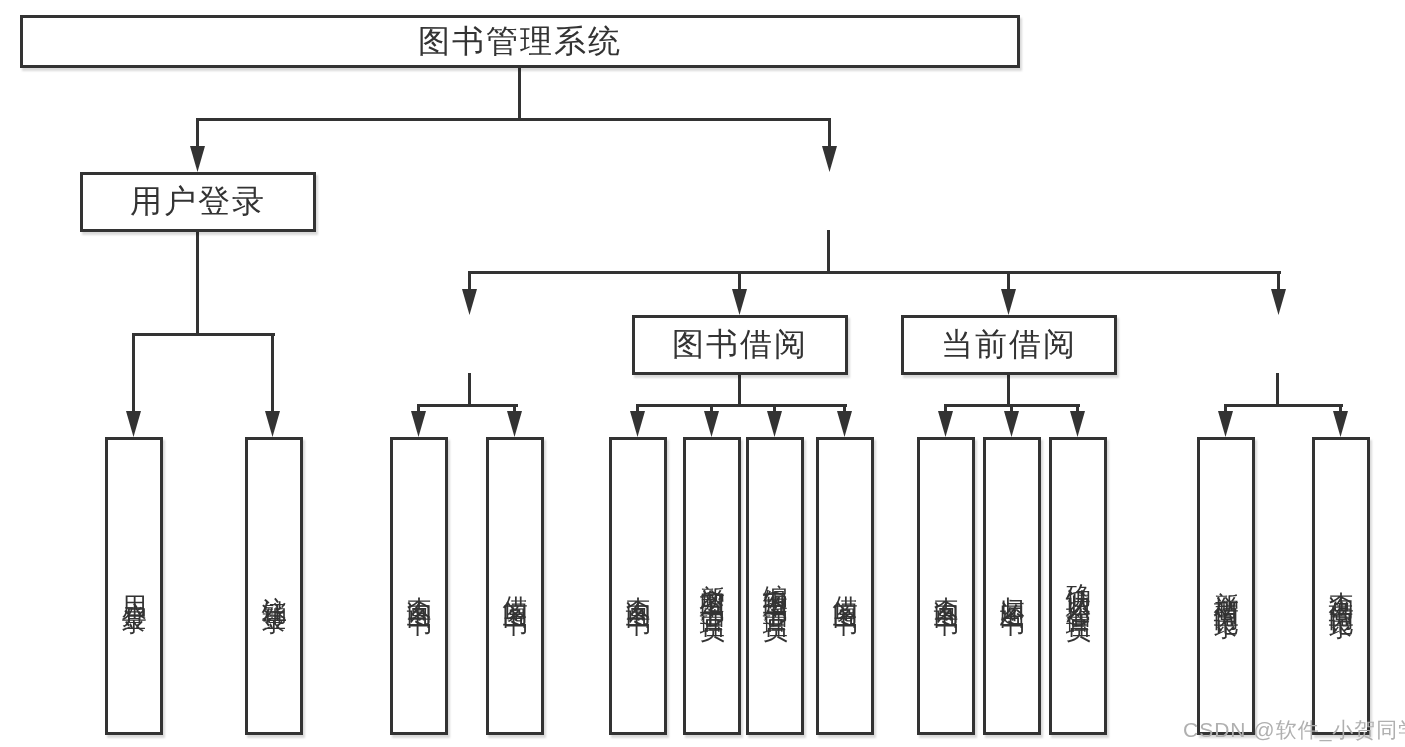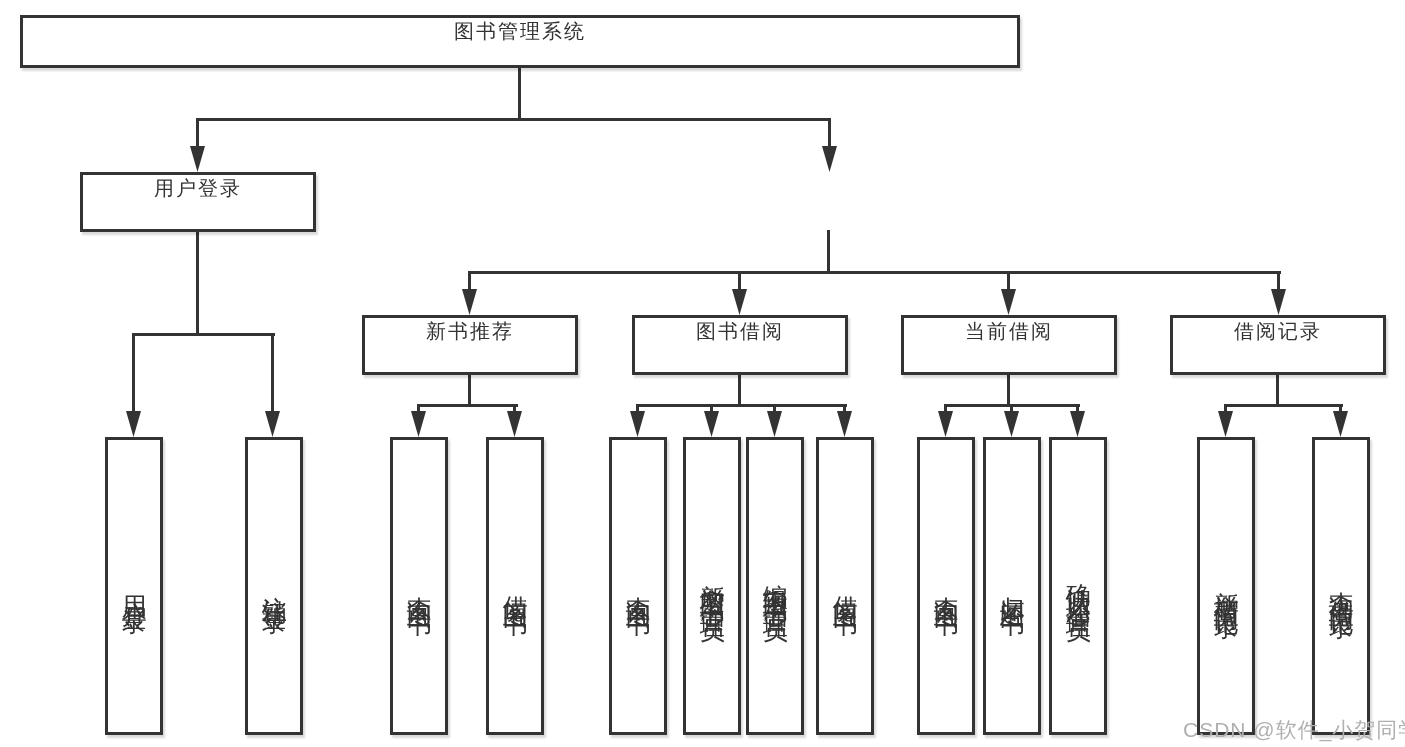--- a/index.html
+++ b/index.html
@@ -3,22 +3,22 @@
 <meta charset="utf-8">
 <style>
   html,body{margin:0;padding:0;background:#ffffff;}
   body{font-family:"Liberation Sans","DejaVu Sans",sans-serif;}
   #canvas{position:relative;width:1405px;height:747px;background:#ffffff;overflow:hidden;}
 
   
   .box{
     position:absolute;box-sizing:border-box;
     border:3px solid #333333;background:#ffffff;
-    display:flex;align-items:flex-start;justify-content:center;
-    color:#333333;font-size:20px;letter-spacing:2px;
+    display:flex;align-items:center;justify-content:center;
+    color:#333333;font-size:32px;letter-spacing:2px;
     box-shadow:2px 3px 2px rgba(0,0,0,0.15);
     z-index:2;
   }
   .leaf{
     position:absolute;box-sizing:border-box;top:437px;width:58px;height:298px;
     border:3px solid #333333;background:#ffffff;
     display:flex;align-items:center;justify-content:center;
     box-shadow:2px 3px 2px rgba(0,0,0,0.15);
     z-index:2;
   }
@@ -73,31 +73,25 @@
   <div class="hline" style="left:468px;top:271px;width:813px;"></div>
   <div class="vline" style="left:468px;top:271px;height:22px;"></div>
   <div class="arrow" style="left:462px;top:289px;"></div>
   <div class="vline" style="left:738px;top:271px;height:22px;"></div>
   <div class="arrow" style="left:732px;top:289px;"></div>
   <div class="vline" style="left:1007px;top:271px;height:22px;"></div>
   <div class="arrow" style="left:1001px;top:289px;"></div>
   <div class="vline" style="left:1277px;top:271px;height:22px;"></div>
   <div class="arrow" style="left:1271px;top:289px;"></div>
 
-  <div class="box" style="left:362px;top:315px;width:216px;height:60px;">
-    <span>新书推荐</span>
-  </div>
   <div class="box" style="left:901px;top:315px;width:216px;height:60px;">
     <span>当前借阅</span>
   </div>
   <div class="box" style="left:632px;top:315px;width:216px;height:60px;">
     <span>图书借阅</span>
-  </div>
-  <div class="box" style="left:1170px;top:315px;width:216px;height:60px;">
-    <span>借阅记录</span>
   </div>
 
   <div class="vline" style="left:468px;top:373px;height:34px;"></div>
   <div class="hline" style="left:417px;top:404px;width:101px;"></div>
   <div class="vline" style="left:417px;top:404px;height:12px;"></div>
   <div class="arrow" style="left:411px;top:411px;"></div>
   <div class="vline" style="left:513px;top:404px;height:12px;"></div>
   <div class="arrow" style="left:507px;top:411px;"></div>
 
   <div class="vline" style="left:738px;top:373px;height:34px;"></div>

